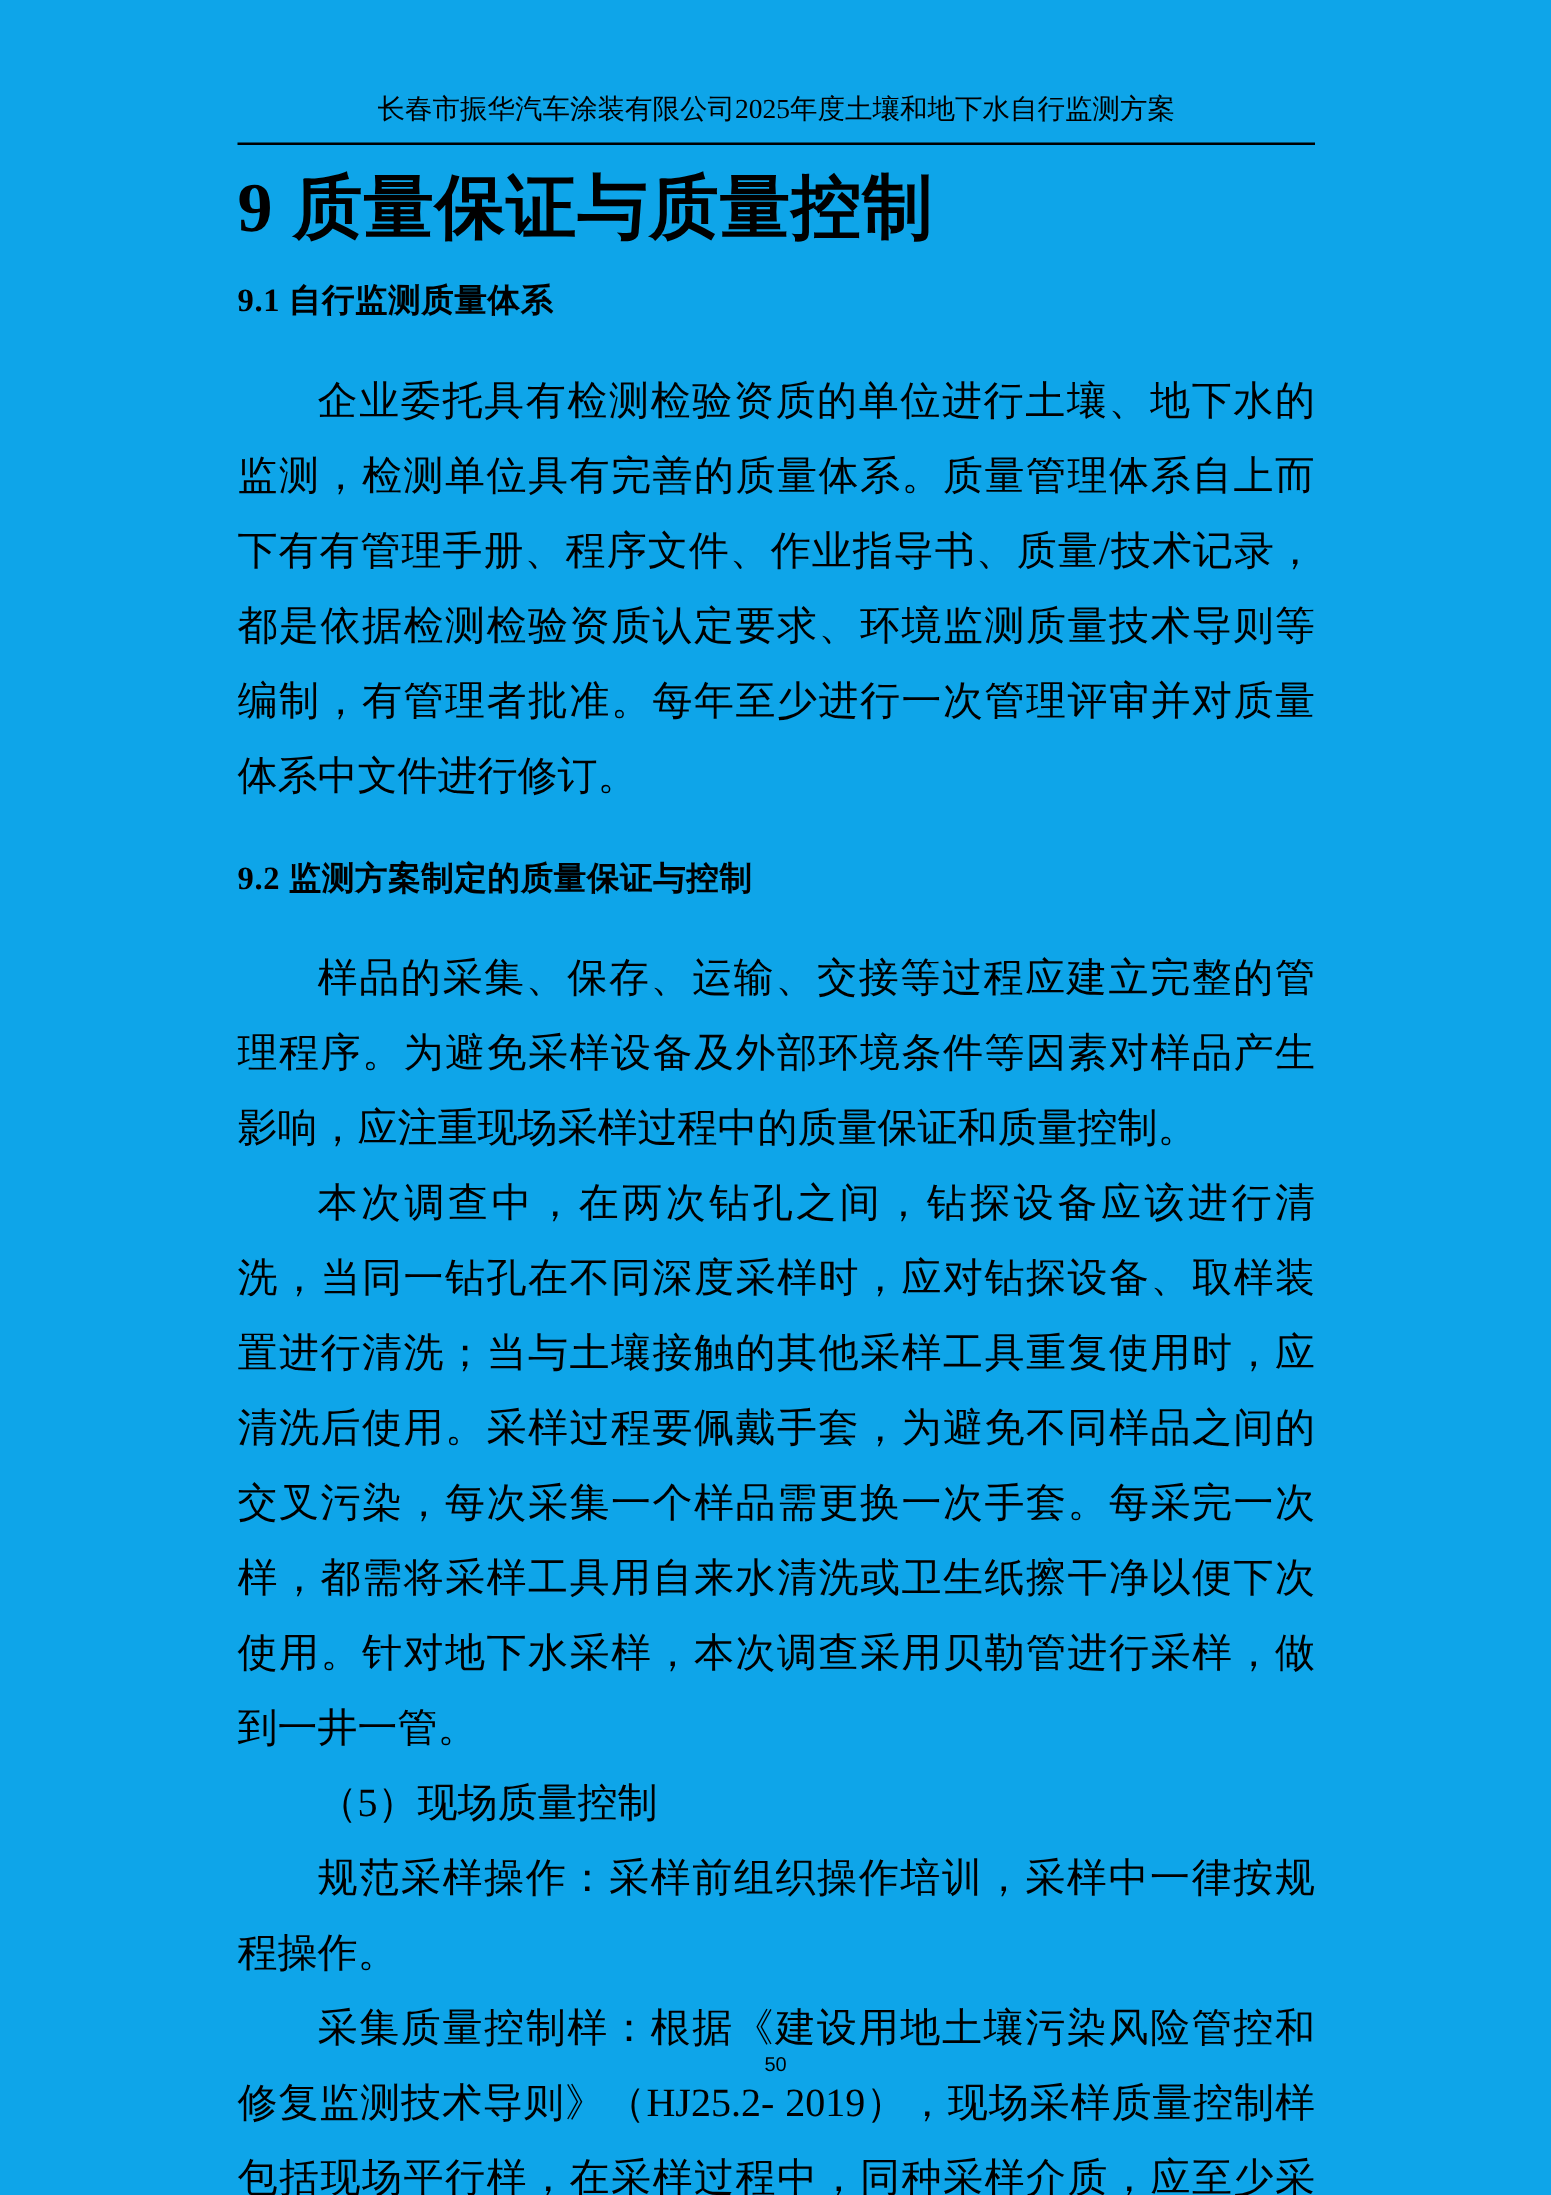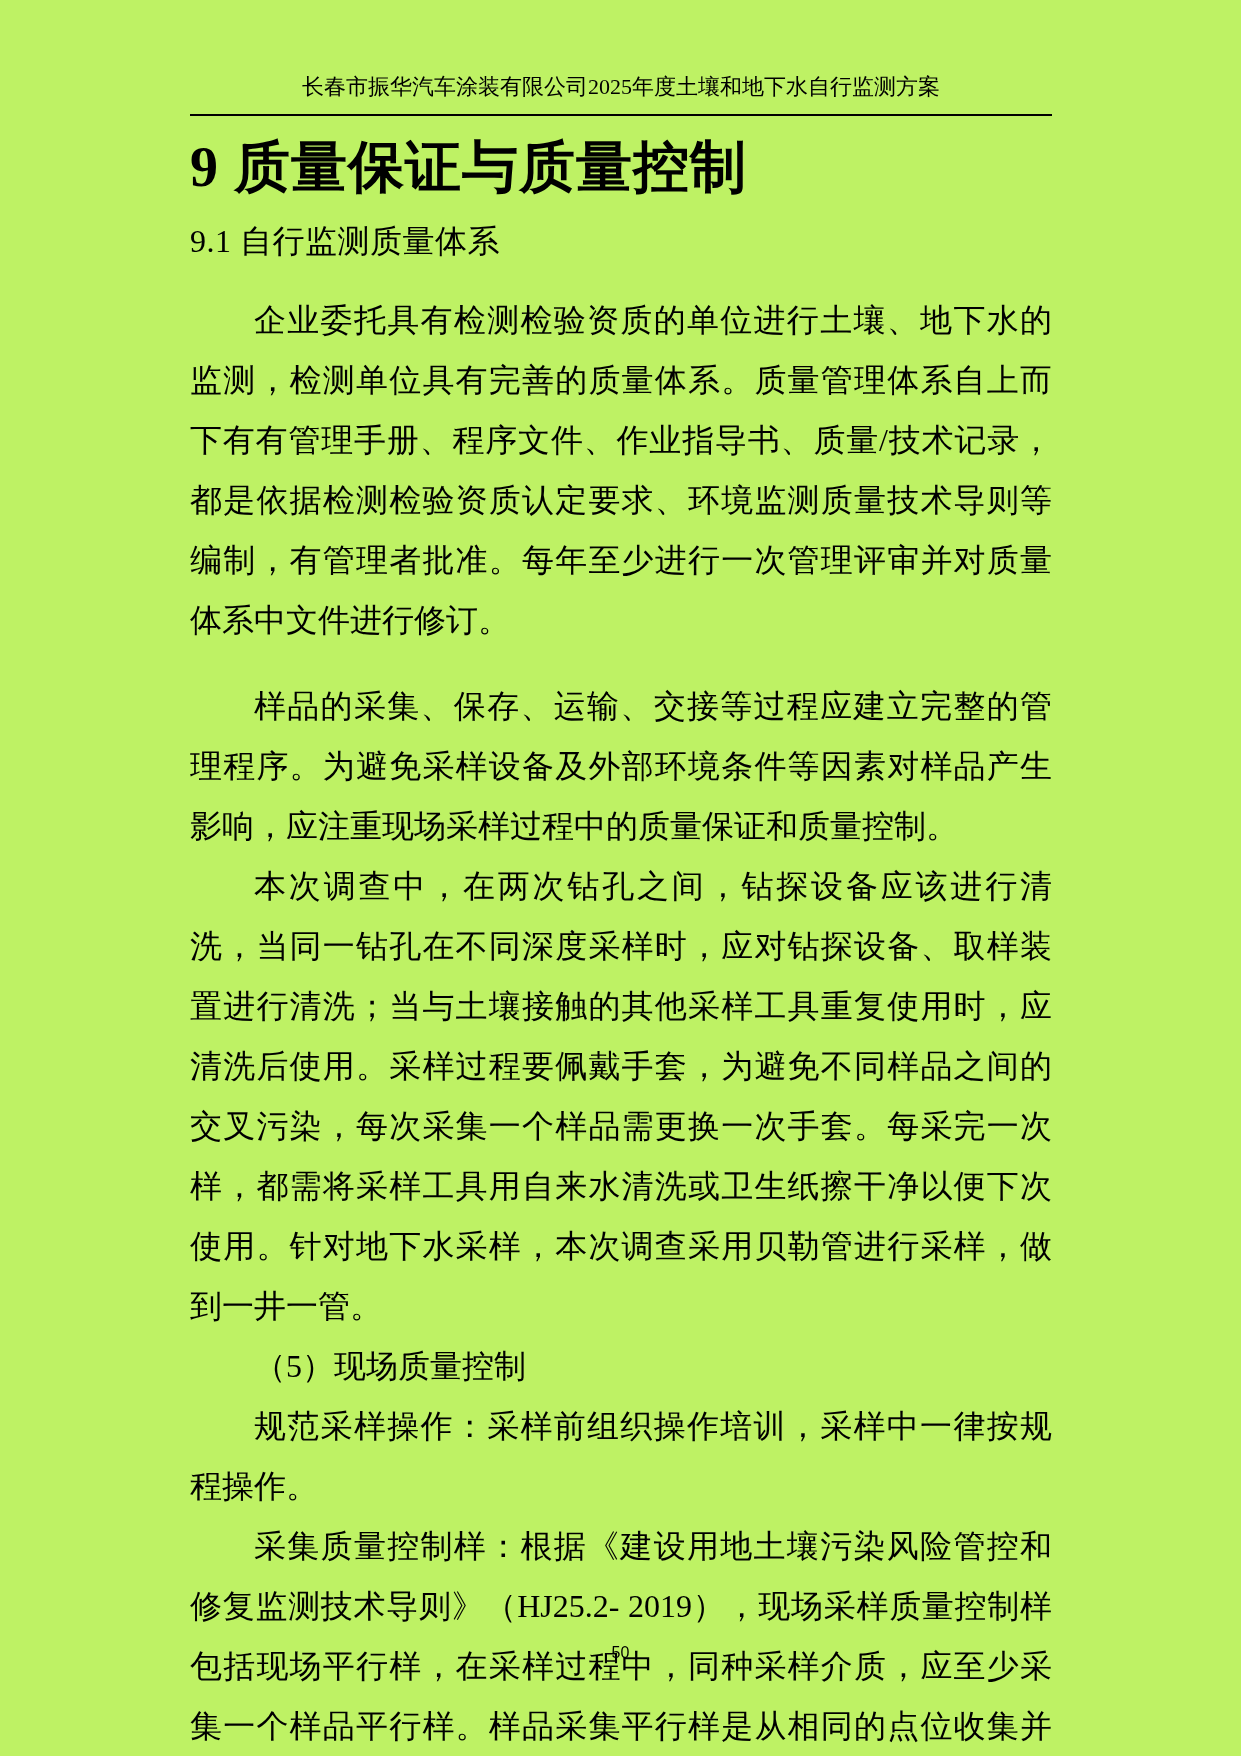--- a/index.html
+++ b/index.html
@@ -1,21 +1,21 @@
 <!DOCTYPE html>
 <html lang="zh"><head>
 <meta charset="utf-8">
 <style>
   * { margin: 0; padding: 0; box-sizing: border-box; }
   html, body { background: #ffffff; }
   .page {
     width: 1241px;
     height: 1756px;
     position: relative;
-    background: #bef264;
+    background: #0ea5e9;
     color: #000000;
     padding: 72px 189px 0 190px;
     font-family: "Liberation Serif", "DejaVu Serif", serif;
     overflow: hidden;
   }
   .doc-header-title {
     font-size: 22px;
     line-height: 30px;
     text-align: center;
     white-space: nowrap;
@@ -26,23 +26,23 @@
     height: 0;
   }
   h1.chapter {
     margin-top: 22px;
     font-size: 56px;
     line-height: 58px;
     font-weight: bold;
     letter-spacing: 1px;
   }
   h2.section {
-    font-size: 32px;
+    font-size: 26px;
     line-height: 46px;
-    font-weight: normal;
+    font-weight: bold;
     letter-spacing: 0.5px;
   }
   h2.s91 { margin-top: 22px; }
   h2.s92 { margin-top: 30px; }
   p.body {
     font-size: 32px;
     line-height: 60px;
     text-align: justify;
     text-indent: 2em;
     word-break: break-all;
@@ -68,20 +68,21 @@
     <div class="doc-header-title">长春市振华汽车涂装有限公司2025年度土壤和地下水自行监测方案</div>
     <div class="header-rule"></div>
   </div>
 
   <h1 class="chapter">9 质量保证与质量控制</h1>
 
   <h2 class="section s91">9.1 自行监测质量体系</h2>
 
   <p class="body pt">企业委托具有检测检验资质的单位进行土壤、地下水的监测，检测单位具有完善的质量体系。质量管理体系自上而下有有管理手册、程序文件、作业指导书、质量/技术记录，都是依据检测检验资质认定要求、环境监测质量技术导则等编制，有管理者批准。每年至少进行一次管理评审并对质量体系中文件进行修订。</p>
 
+  <h2 class="section s92">9.2 监测方案制定的质量保证与控制</h2>
 
   <p class="body pt">样品的采集、保存、运输、交接等过程应建立完整的管理程序。为避免采样设备及外部环境条件等因素对样品产生影响，应注重现场采样过程中的质量保证和质量控制。</p>
 
 
   <p class="body">本次调查中，在两次钻孔之间，钻探设备应该进行清洗，当同一钻孔在不同深度采样时，应对钻探设备、取样装置进行清洗；当与土壤接触的其他采样工具重复使用时，应清洗后使用。采样过程要佩戴手套，为避免不同样品之间的交叉污染，每次采集一个样品需更换一次手套。每采完一次样，都需将采样工具用自来水清洗或卫生纸擦干净以便下次使用。针对地下水采样，本次调查采用贝勒管进行采样，做到一井一管。</p>
 
   <p class="body">（5）现场质量控制</p>
 
   <p class="body">规范采样操作：采样前组织操作培训，采样中一律按规程操作。</p>
 

